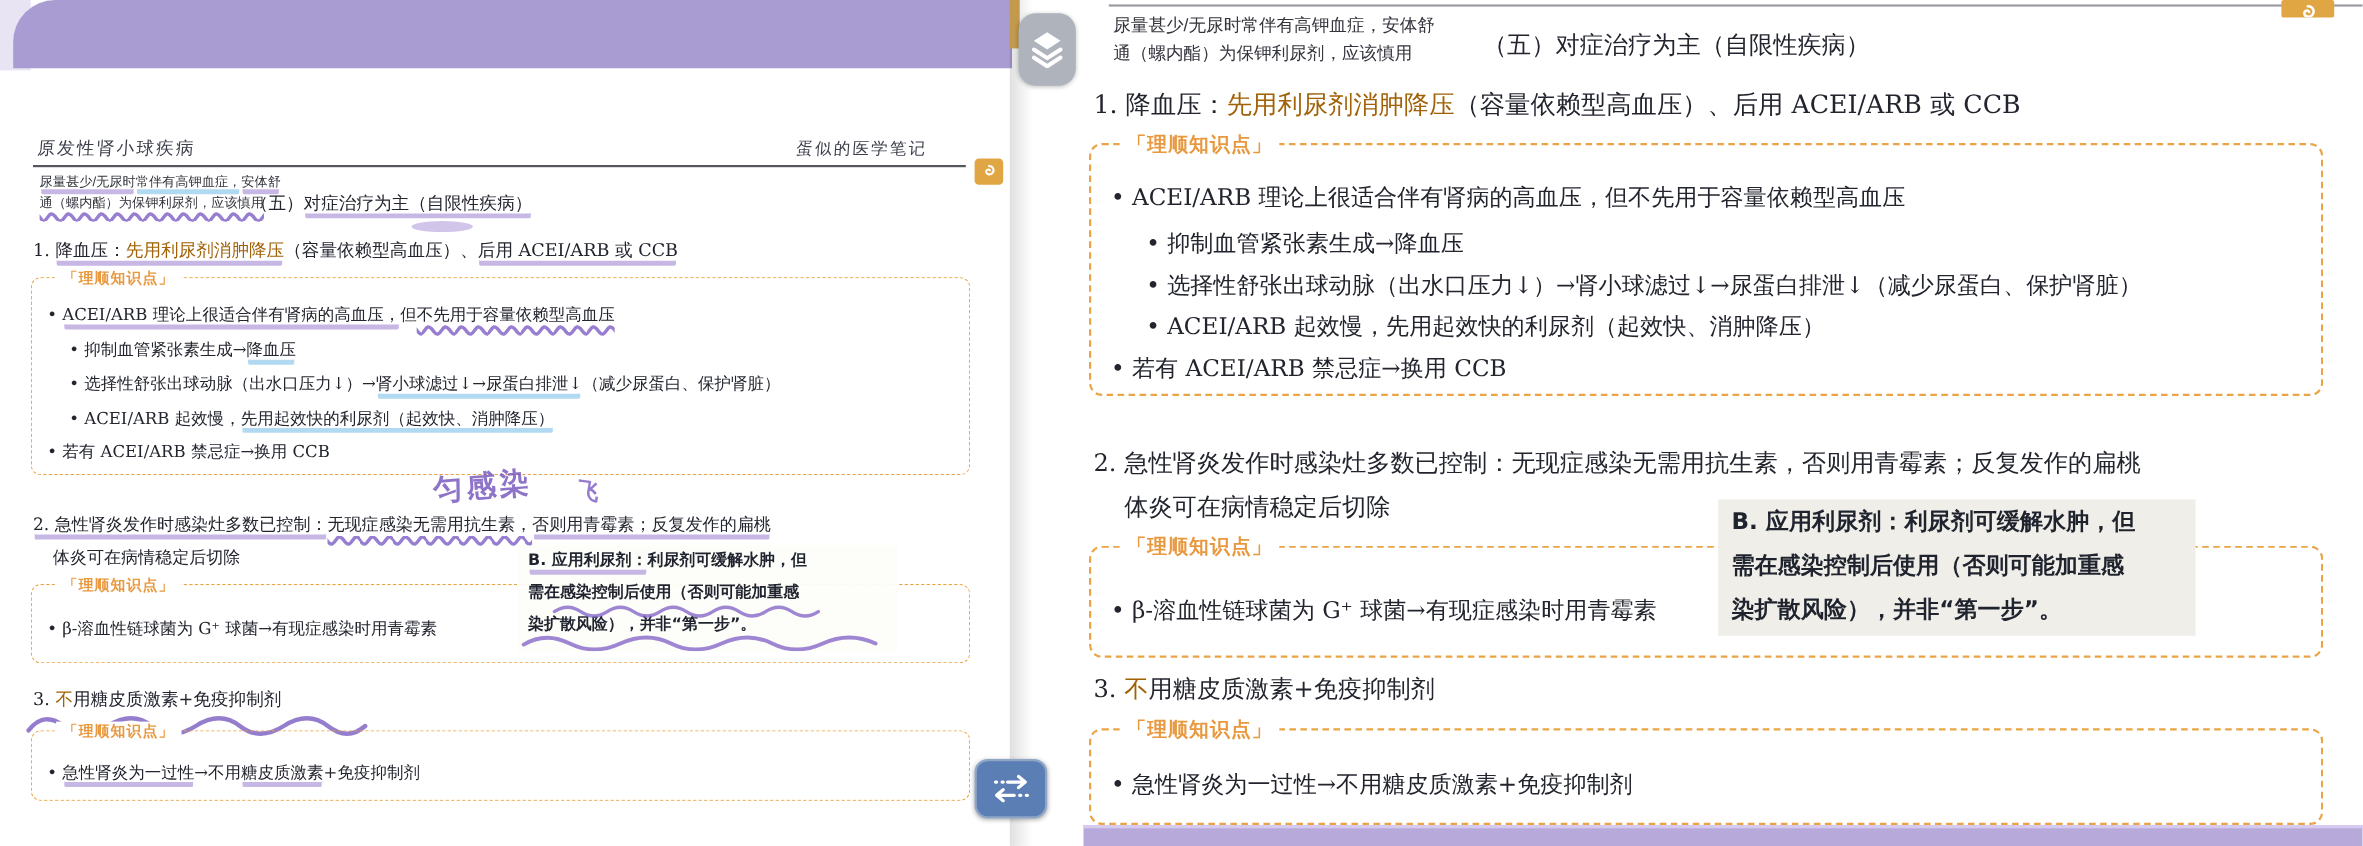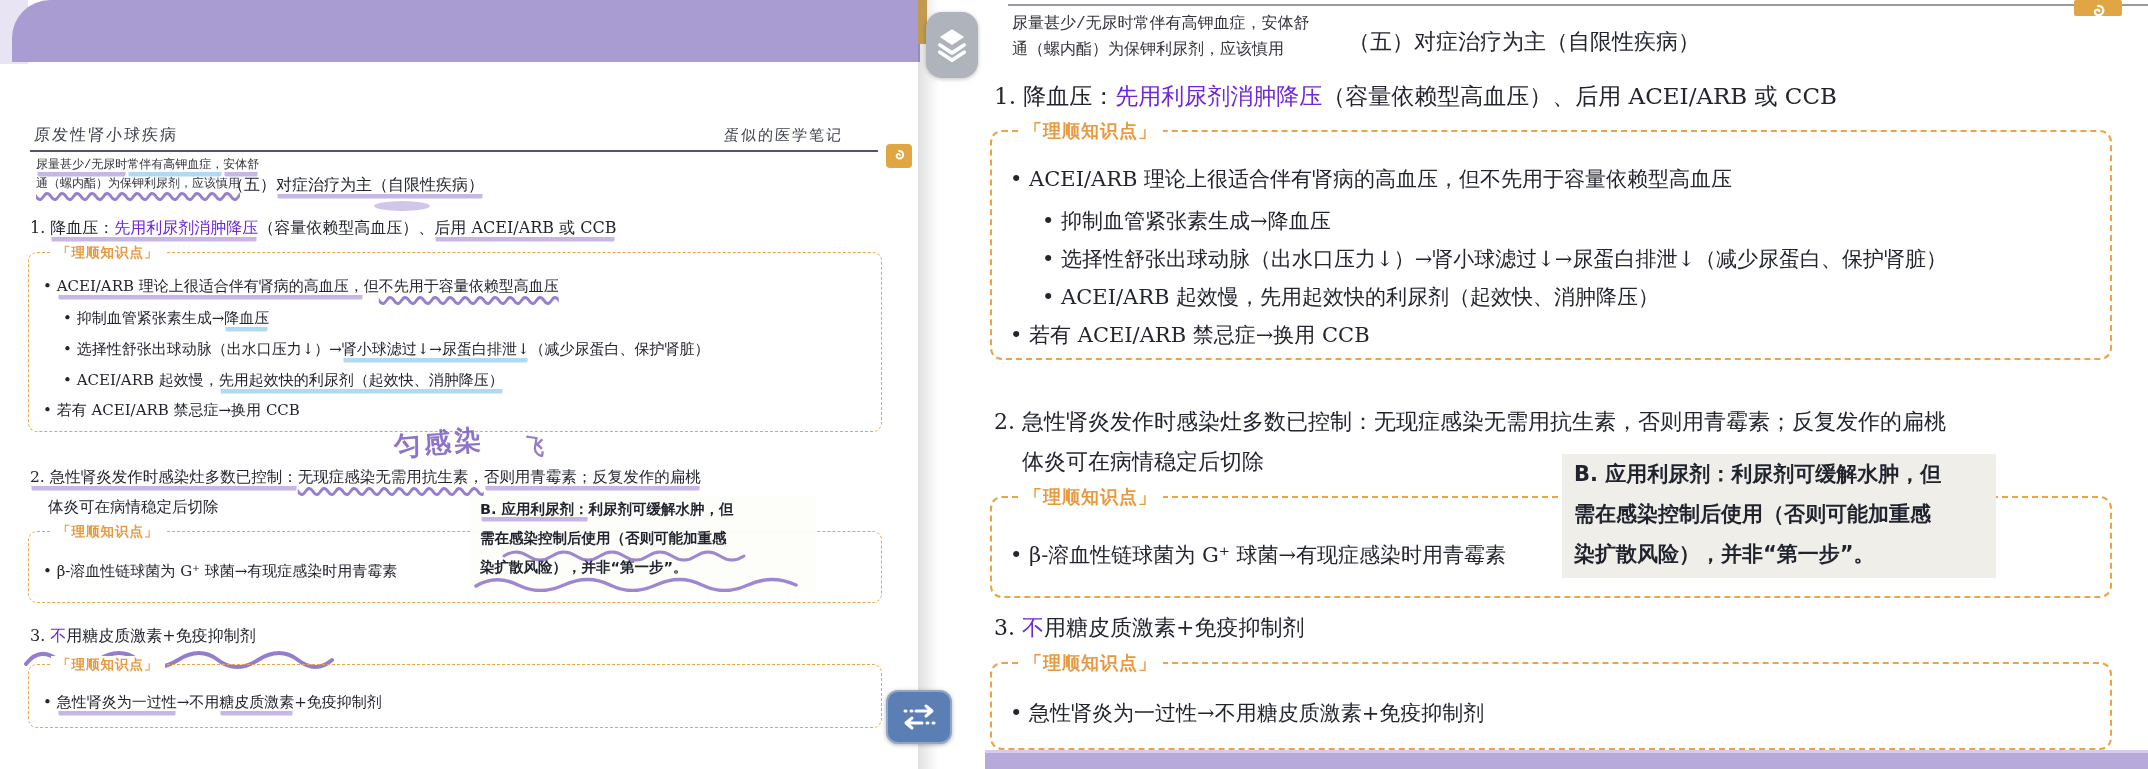--- a/index.html
+++ b/index.html
@@ -1,23 +1,23 @@
 <!DOCTYPE html>
 <html><head>
 <meta charset="utf-8">
 <style>
   html,body{margin:0;padding:0;background:#fff;}
   .stage{position:relative;width:2148px;height:769px;overflow:hidden;background:#fff;
          font-family:"DejaVu Serif","Liberation Serif",serif;color:#23252e;}
   .abs{position:absolute;}
   .pane{position:absolute;background:#fff;}
-  .sans{font-family:Liberation Mono, monospace;text-align:center;}
+  .sans{font-family:Liberation Sans, sans-serif;text-align:center;}
   .hand{font-family:"DejaVu Serif","Liberation Serif",serif;letter-spacing:2px;color:#3c3f4a;transform:skewX(-4deg);}
   .tl{position:absolute;white-space:nowrap;line-height:1.25;}
-  .red{color:#6d28d9;}
+  .red{color:#a16207;}
   
   .up{box-shadow:0 6px 0 -1.5px rgba(148,117,205,.52);border-radius:3px;}
   .ub{box-shadow:0 6px 0 -1.5px rgba(158,207,238,.8);border-radius:3px;}
   .uw{text-decoration-line:underline;text-decoration-style:wavy;text-decoration-color:rgba(126,94,196,.8);
       text-decoration-thickness:2.5px;text-underline-offset:5px;}
   .uw-thick{text-decoration-thickness:3px;}
   
   .kbox{position:absolute;border:2px dashed #eaa445;border-radius:12px;}
   .kbox .lbl{position:absolute;background:#fff;color:#e8993f;font-weight:bold;padding:0 6px;letter-spacing:1px;}
   .doc-l .kbox{border-width:1.5px;border-radius:9px;}

